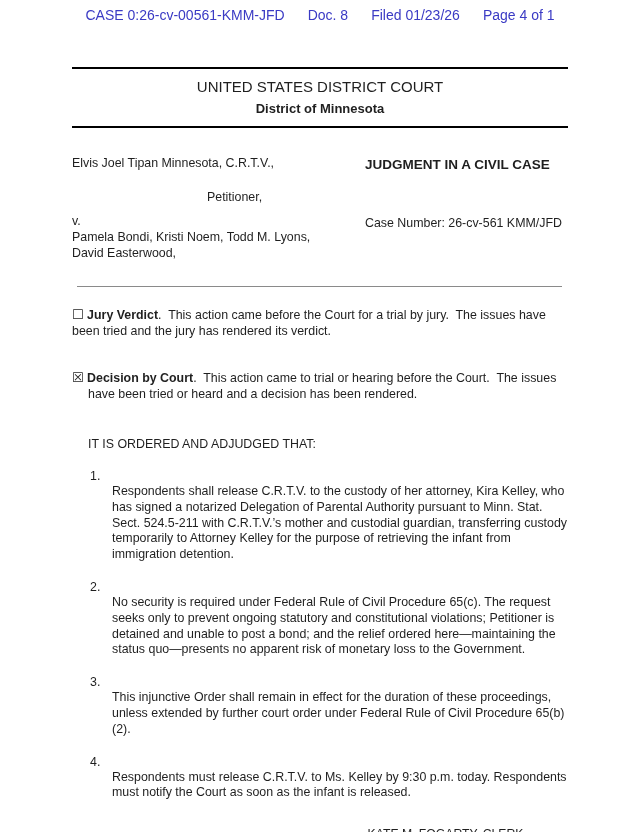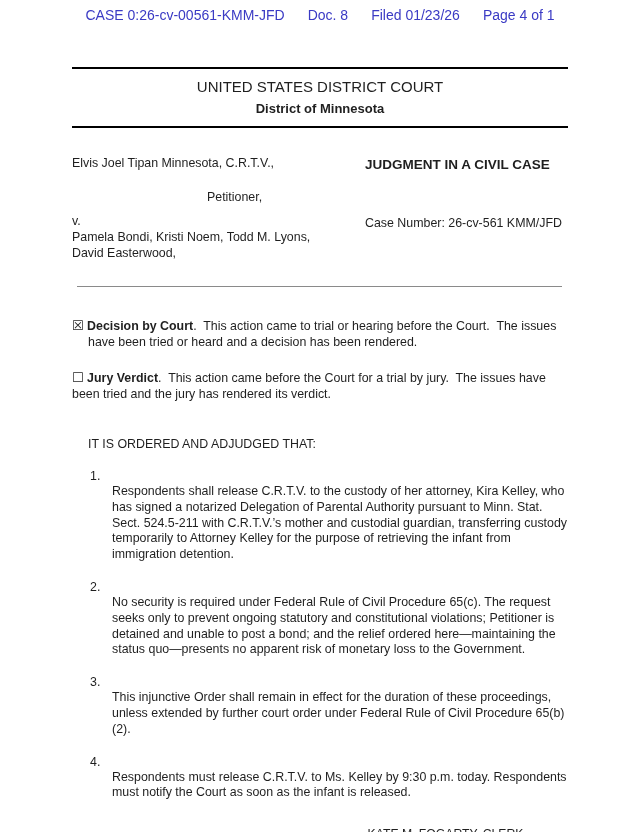--- a/index.html
+++ b/index.html
@@ -148,23 +148,23 @@
         <div class="party-names resp-names">Pamela Bondi, Kristi Noem, Todd M. Lyons, David Easterwood,</div>
       </div>
       <div class="caption-right">
         <div class="judgment-title">JUDGMENT IN A CIVIL CASE</div>
         <div class="case-number">Case Number: 26-cv-561 KMM/JFD</div>
       </div>
     </div>
 
     <hr class="separator">
 
+    <div class="verdict-para"><span class="checkbox-glyph">☐</span> <span class="bold">Jury Verdict</span><span>.  This action came before the Court for a trial by jury.  The issues have been tried and the jury has rendered its verdict.</span></div>
+
     <div class="verdict-para hanging"><span class="checkbox-glyph">☒</span> <span class="bold">Decision by Court</span><span>.  This action came to trial or hearing before the Court.  The issues have been tried or heard and a decision has been rendered.</span></div>
-
-    <div class="verdict-para"><span class="checkbox-glyph">☐</span> <span class="bold">Jury Verdict</span><span>.  This action came before the Court for a trial by jury.  The issues have been tried and the jury has rendered its verdict.</span></div>
 
     <div class="order-heading">IT IS ORDERED AND ADJUDGED THAT:</div>
 
     <div class="order-list">
       <div class="order-item">
         <span class="num">1.</span>
         <span class="item-text">Respondents shall release C.R.T.V. to the custody of her attorney, Kira Kelley, who has signed a notarized Delegation of Parental Authority pursuant to Minn. Stat. Sect. 524.5-211 with C.R.T.V.’s mother and custodial guardian, transferring custody temporarily to Attorney Kelley for the purpose of retrieving the infant from immigration detention.</span>
       </div>
       <div class="order-item">
         <span class="num">2.</span>

